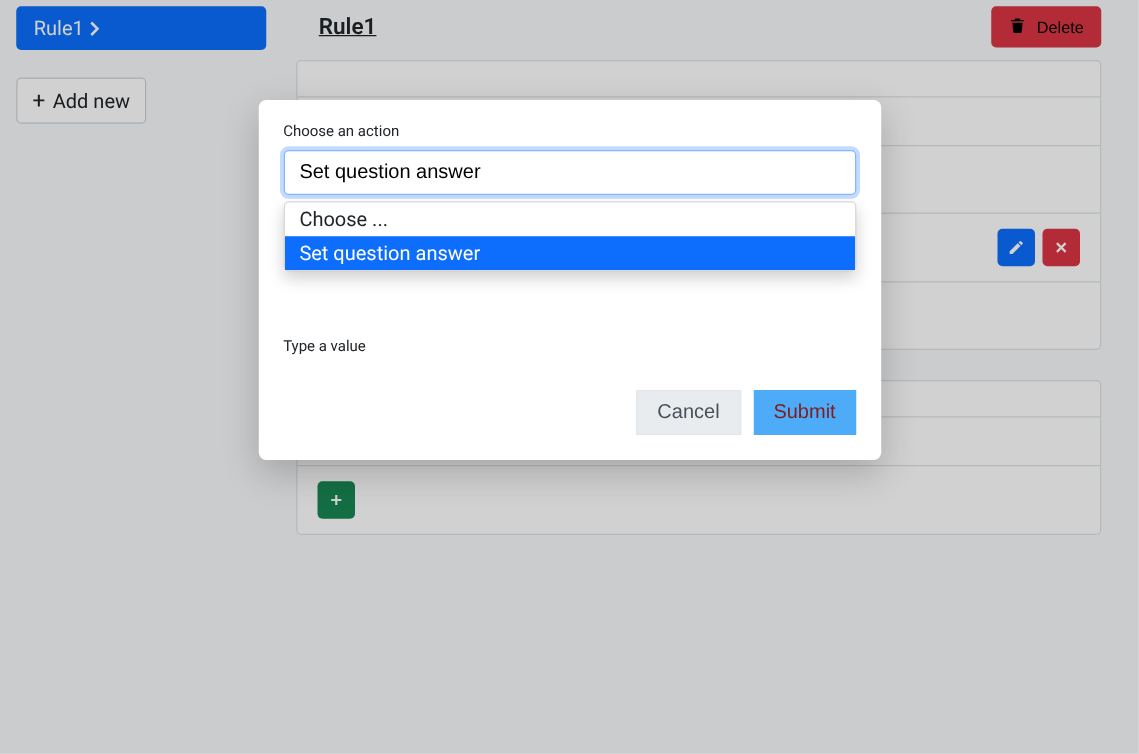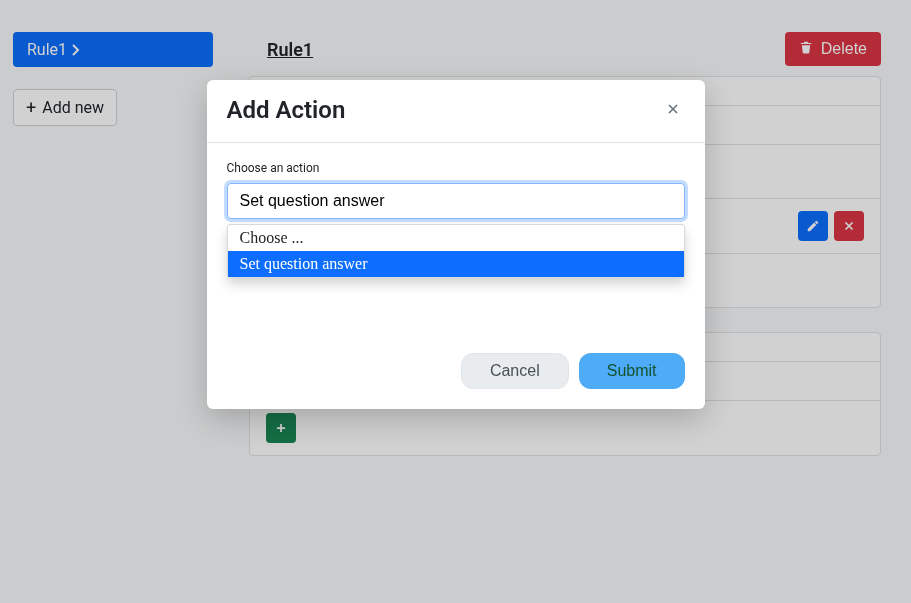--- a/index.html
+++ b/index.html
@@ -6,21 +6,21 @@
     body {
       font-family: -apple-system, BlinkMacSystemFont, "Segoe UI", Roboto, Helvetica, Arial, sans-serif;
       background: #f8f9fa;
       width: 911px;
       height: 603px;
       overflow: hidden;
       position: relative;
       font-size: 16px;
       color: #212529;
     }
-    .app { display: flex; padding: 32px 10px; gap: 24px; }
+    .app { display: flex; padding: 5px 10px; gap: 12px; }
     .sidebar { flex-shrink: 0; width: 215px; padding-left: 3px; }
     .rule-pill {
       background: #0d6efd;
       color: #fff;
       border-radius: 4px;
       padding: 8px 14px;
       font-size: 16px;
       display: inline-flex;
       align-items: center;
       gap: 4px;
@@ -38,22 +38,22 @@
       font-size: 16px;
       display: inline-flex;
       align-items: center;
       gap: 6px;
       cursor: pointer;
     }
     .main { flex: 1; padding-right: 20px; }
     .rule-header { display: flex; justify-content: space-between; align-items: center; margin-bottom: 10px; }
     .rule-title { font-size: 18px; font-weight: 600; text-decoration: underline; margin-left: 18px; }
     .delete-btn {
-      background: #dc3545; color: #ffffff; border: none; border-radius: 4px;
-      padding: 8px 14px; font-size: 16px; display: inline-flex; align-items: center; gap: 8px; cursor: pointer; margin-left: 32px;
+      background: #dc3545; color: #000000; border: none; border-radius: 4px;
+      padding: 8px 14px; font-size: 13px; display: inline-flex; align-items: center; gap: 8px; cursor: pointer; margin-left: 32px;
     }
     .panel {
       border: 1px solid #dee2e6; border-radius: 4px; margin-top: 6px;
       background: #fff;
     }
     .panel-head { padding: 14px 16px; }
     .panel-row {
       display: flex; padding: 10px 16px; gap: 20px;
       font-weight: 700; color: #212529; font-size: 15px;
     }
@@ -96,28 +96,28 @@
       border: 1px solid #86b7fe; border-radius: 4px;
       background: #fff; outline: none;
       box-shadow: 0 0 0 3px rgba(13,110,253,0.25);
     }
     .select-input.noring { border: 1px solid #ced4da; box-shadow: none; }
     .dropdown {
       position: absolute; left: 0; right: 0; top: 41px;
       background: #fff; border: 1px solid rgba(0,0,0,0.15); border-radius: 4px;
       box-shadow: 0 6px 12px rgba(0,0,0,0.175); z-index: 10;
     }
-    .dropdown-item { padding: 4px 12px; font-size: 16px; cursor: pointer; font-family: Liberation Serif, serif; }
+    .dropdown-item { padding: 4px 12px; font-size: 16px; cursor: pointer; }
     .dropdown-item.active { background: #0d6efd; color: #fff; }
     .modal-footer { display: flex; justify-content: flex-end; gap: 10px; padding: 14px 20px 20px 20px; }
     .btn {
-      border: none; border-radius: 12px; padding: 8px 28px; font-size: 16px; cursor: pointer;
+      border: none; border-radius: 0; padding: 8px 16px; font-size: 16px; cursor: pointer;
     }
     .btn.secondary { background: #e9ecef; color: #495057; border: 1px solid #e2e6ea; }
-    .btn.primary { background: #4dabf7; color: #14532d; }
+    .btn.primary { background: #4dabf7; color: #7f1d1d; }
     .spacer-under-dropdown { height: 96px; }
   </style>
 </head>
 <body>
 
 <div class="app">
   <div class="sidebar">
     <div class="rule-pill">
       <span>Rule1</span>
       <span class="chev-right">
@@ -188,39 +188,30 @@
               <path d="M12 5v14M5 12h14"></path>
             </svg>
         </button>
       </div>
     </div>
   </div>
 </div>
 
 <div class="overlay">
   <div class="modal">
-    <div class="modal-header">
-      <span class="modal-title">Add Action</span>
-      <button class="close-btn">
-        <span>
-          <svg viewBox="0 0 24 24" fill="none" stroke="currentColor" stroke-width="2.5">
-              <path d="M6 6l12 12M18 6L6 18"></path>
-            </svg>
-        </span>
-      </button>
-    </div>
     <div class="modal-body">
       <div class="field-label">Choose an action</div>
       <div class="select-wrap">
         <input class="select-input" type="text" readonly="" value="Set question answer" style="">
         <div class="dropdown">
           <div class="dropdown-item">Choose ...</div>
           <div class="dropdown-item active">Set question answer</div>
         </div>
       </div>
       <div class="spacer-under-dropdown"></div>
+      <div class="field-label">Type a value</div>
     </div>
     <div class="modal-footer">
       <button class="btn secondary">Cancel</button>
       <button class="btn primary">Submit</button>
     </div>
   </div>
 </div>
 
 </body></html>

